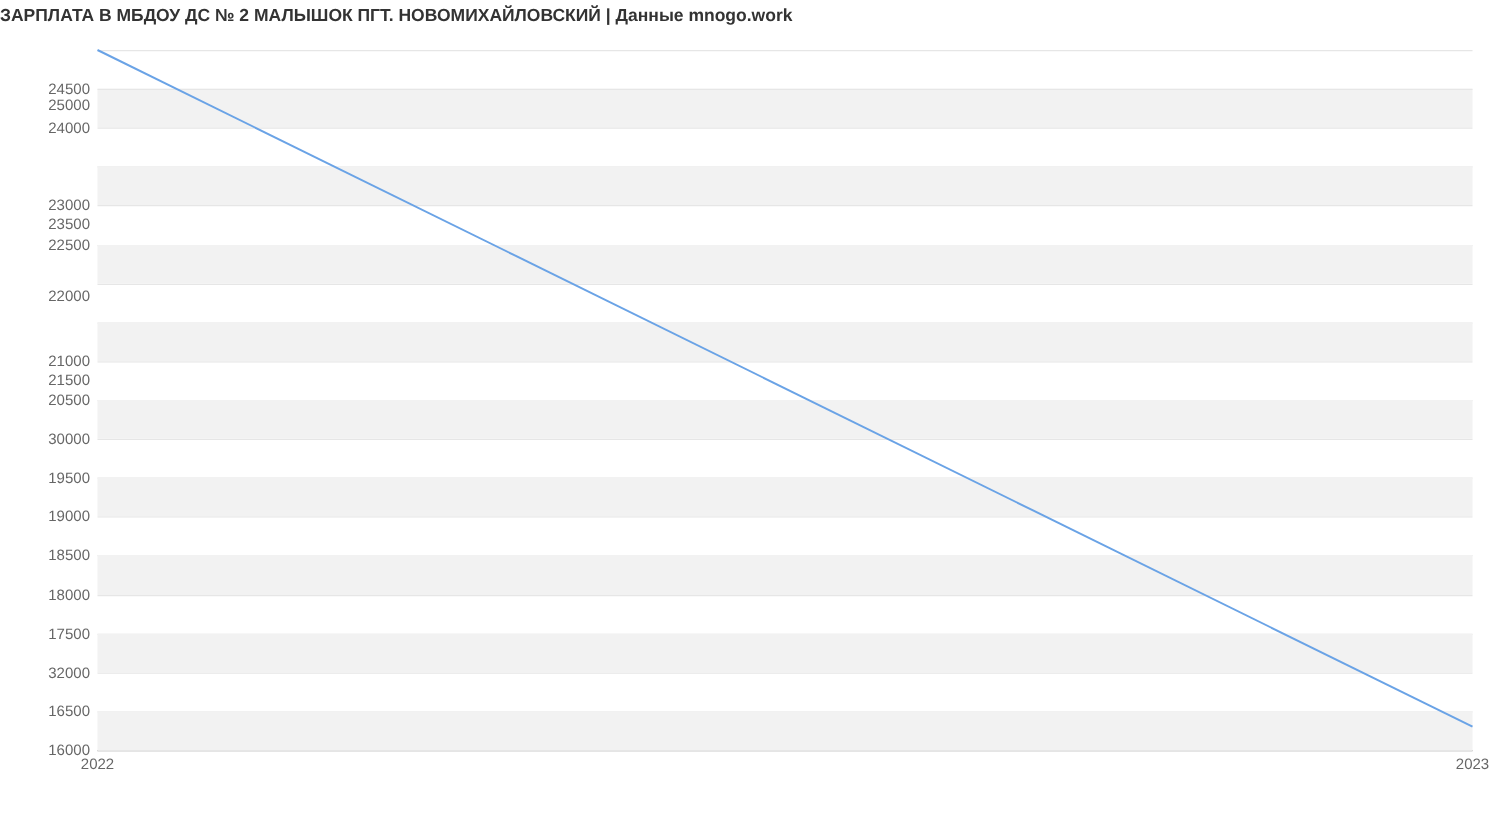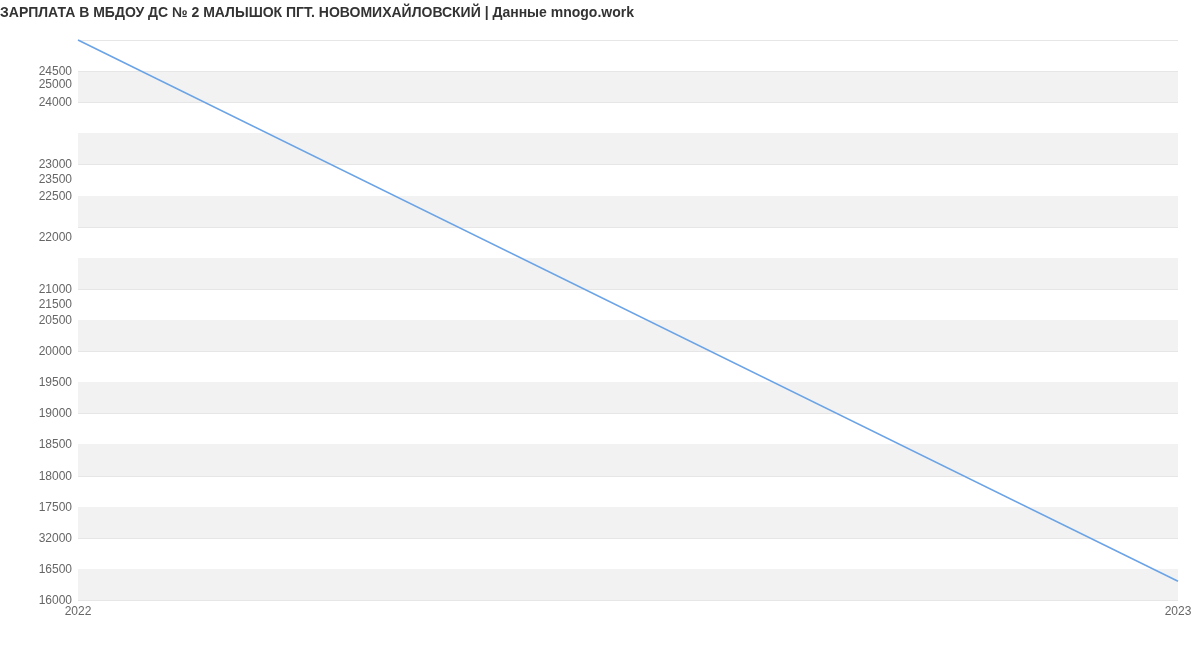--- a/index.html
+++ b/index.html
@@ -113,21 +113,21 @@
       </svg>
   </div>
 <div class="y-tick" style="top: 600px;">16000</div>
     <div class="y-tick" style="top: 568.889px;">16500</div>
     <div class="y-tick" style="top: 537.778px;">32000</div>
     <div class="y-tick" style="top: 506.667px;">17500</div>
     <div class="y-tick" style="top: 475.556px;">18000</div>
     <div class="y-tick" style="top: 444.444px;">18500</div>
     <div class="y-tick" style="top: 413.333px;">19000</div>
     <div class="y-tick" style="top: 382.222px;">19500</div>
-    <div class="y-tick" style="top: 351.111px;">20000</div>
+    <div class="y-tick" style="top: 351.111px;">30000</div>
     <div class="y-tick" style="top: 320px;">20500</div>
     <div class="y-tick" style="top: 288.889px;">21000</div>
     <div class="y-tick" style="top: 257.778px; margin-top: 46px;">21500</div>
     <div class="y-tick" style="top: 237px;">22000</div>
     <div class="y-tick" style="top: 195.556px;">22500</div>
     <div class="y-tick" style="top: 164.444px;">23000</div>
     <div class="y-tick" style="top: 133.333px; margin-top: 46px;">23500</div>
     <div class="y-tick" style="top: 102.222px;">24000</div>
     <div class="y-tick" style="top: 71.1111px;">24500</div>
     <div class="y-tick" style="top: 40px; margin-top: 44px;">25000</div>

